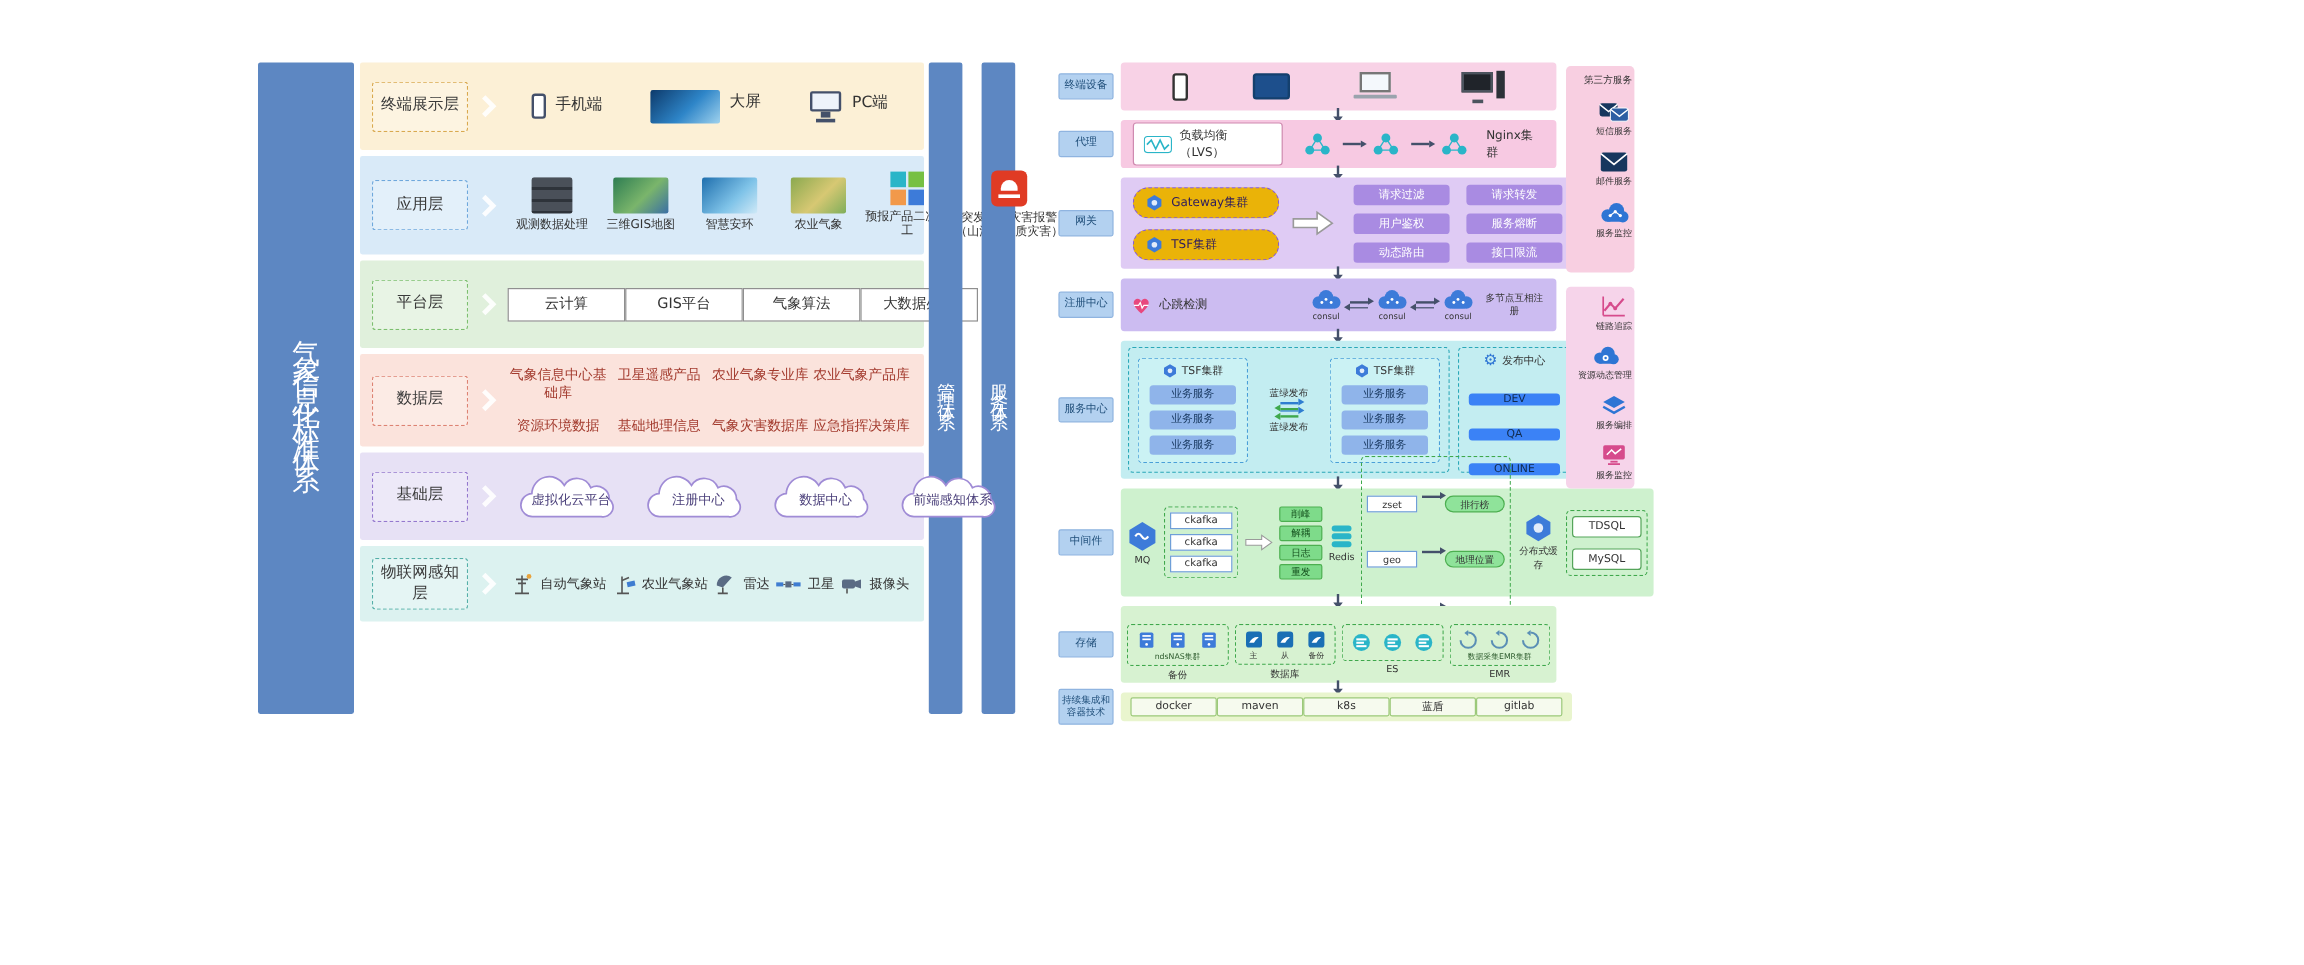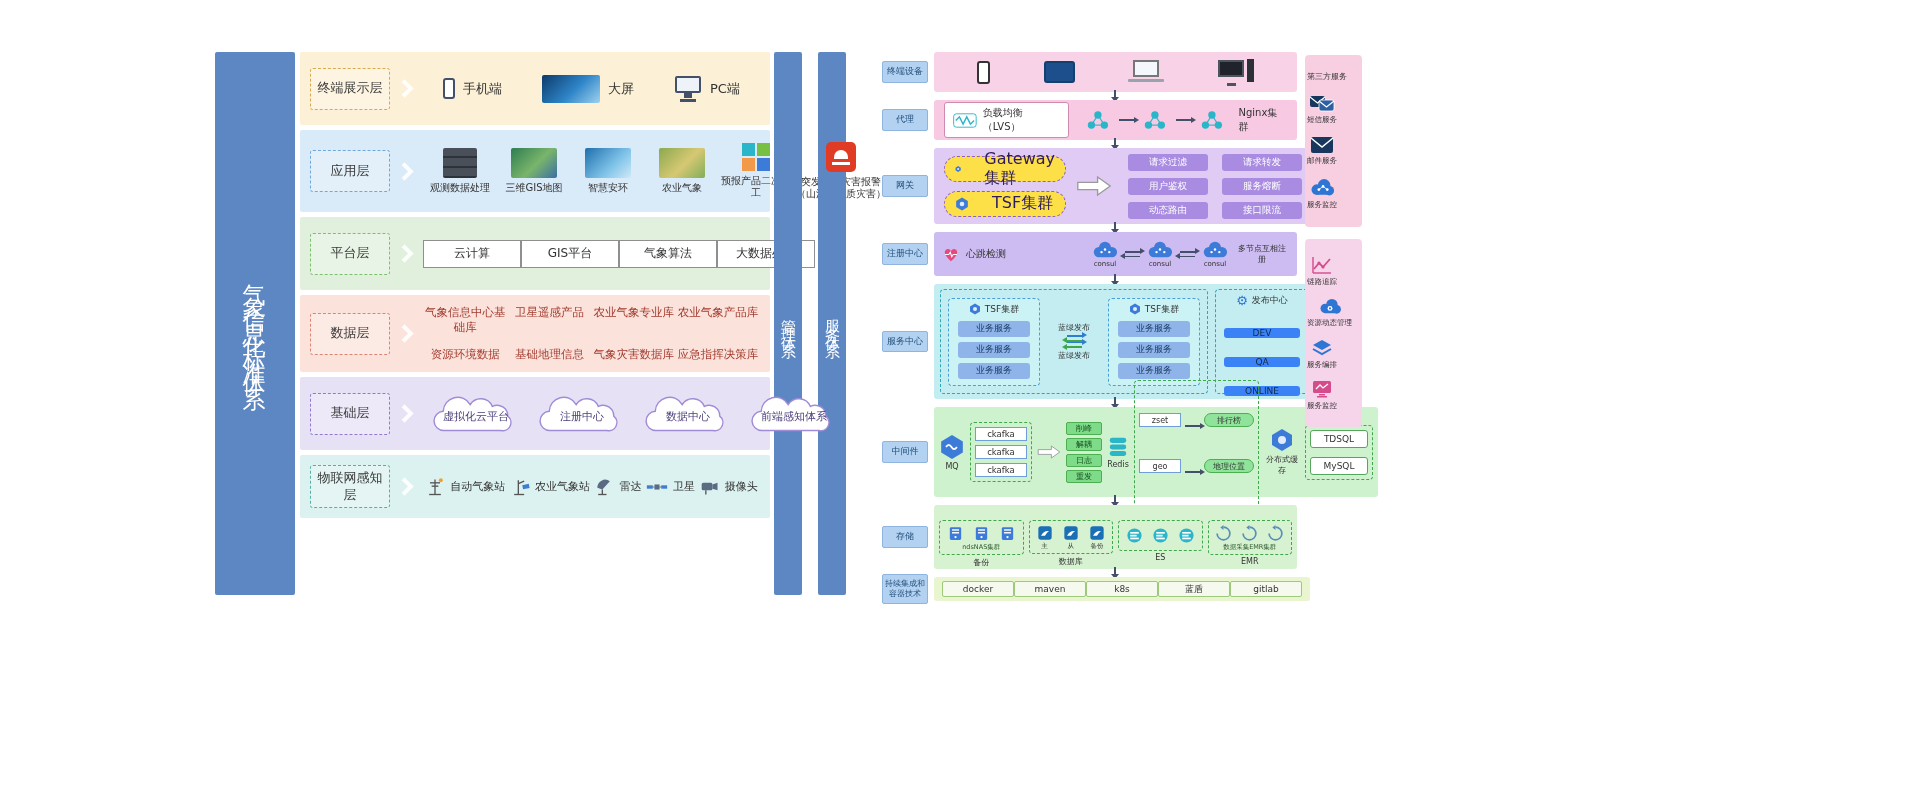--- a/index.html
+++ b/index.html
@@ -26,21 +26,21 @@
 .lay-data{background:#FBE3DC;}
 .lay-infra{background:#E7E1F5;}
 .lay-network{background:#AFDCC3;}
 .lay-iot{background:#DCF2F0;}
 .layer-label{flex:none;width:80px;min-height:42px;display:flex;align-items:center;justify-content:center;text-align:center;
   font-size:13px;color:#3a3a3a;border:1.6px dashed #999;border-radius:3px;padding:4px 3px;background:rgba(255,255,255,.28);line-height:1.3;}
 .lb-terminal{border-color:#D9A94F}.lb-app{border-color:#6FA8DC}.lb-platform{border-color:#7CBF6F}
 .lb-data{border-color:#DD8373}.lb-infra{border-color:#9478CE}.lb-network{border-color:#4E9B68}.lb-iot{border-color:#55AFA8}
 .chev{flex:none;width:13px;height:13px;border-top:4px solid rgba(255,255,255,.9);border-right:4px solid rgba(255,255,255,.9);transform:rotate(45deg);margin:0 12px 0 8px;}
 .layer-content{flex:1;display:flex;align-items:center;justify-content:space-around;}
-.ti{display:flex;align-items:center;gap:8px;font-size:13px;}
+.ti{display:flex;align-items:flex-start;gap:8px;font-size:13px;}
 .ic-phone{width:12px;height:21px;border:2px solid #44506a;border-radius:3px;background:#fff;}
 .img-screen{width:58px;height:28px;border-radius:2px;background:linear-gradient(135deg,#0d3a6b,#2e85c8 55%,#9fd2ee);}
 .ic-pc{position:relative;width:28px;height:26px;}
 .ic-pc i{position:absolute;left:1px;top:0;width:26px;height:17px;border:2px solid #44506a;border-radius:2px;background:#eef3fa;}
 .ic-pc::after{content:"";position:absolute;left:10px;top:17px;width:8px;height:5px;background:#44506a;}
 .ic-pc::before{content:"";position:absolute;left:6px;bottom:0;width:16px;height:2.5px;background:#44506a;}
 .ai{display:flex;flex-direction:column;align-items:center;gap:4px;font-size:10px;text-align:center;width:74px;line-height:1.25;}
 .img-server{width:34px;height:30px;border-radius:2px;background:repeating-linear-gradient(180deg,#4a5059 0 8px,#2e333a 8px 10px);}
 .img-gis{width:46px;height:30px;border-radius:2px;background:linear-gradient(135deg,#2e7d52,#7ab56b 55%,#3a6ea5);}
 .img-env{width:46px;height:30px;border-radius:2px;background:linear-gradient(135deg,#1f6fae,#7fc3e8 60%,#cfe9f7);}
@@ -97,21 +97,21 @@
 .small-dark{font-size:10px;color:#333;}
 .arr{position:relative;height:1.8px;background:#44506a;width:15px;flex:none;}
 .arr.right::after{content:"";position:absolute;right:-5px;top:-2.6px;border-left:5px solid #44506a;border-top:3.6px solid transparent;border-bottom:3.6px solid transparent;}
 .arr.left::before{content:"";position:absolute;left:-5px;top:-2.6px;border-right:5px solid #44506a;border-top:3.6px solid transparent;border-bottom:3.6px solid transparent;}
 .arr.blue{background:#2e7dd1}.arr.blue::after{border-left-color:#2e7dd1}
 .arr.green{background:#3FA84C}.arr.green::before{border-right-color:#3FA84C}
 .arr-swap{display:flex;flex-direction:column;gap:3px;}
 .flex1{flex:1;}
 
 .gw-left{display:flex;flex-direction:column;gap:9px;}
-.gw-cluster{width:122px;height:26px;background:#fde047;border:1.5px dashed #8A5FD0;border-radius:13px;display:flex;align-items:center;gap:23px;padding:0 10px;font-size:16px;color:#2d1b5e;}
+.gw-cluster{width:122px;height:26px;background:#eab308;border:1.5px dashed #8A5FD0;border-radius:13px;display:flex;align-items:center;gap:7px;padding:0 10px;font-size:10px;color:#2d1b5e;}
 .gw-pills{display:grid;grid-template-columns:repeat(2,80px);gap:7px 14px;margin-left:6px;}
 .pill-purple{background:#A98BE2;color:#fff;font-size:9.5px;height:17px;border-radius:3px;display:flex;align-items:center;justify-content:center;}
 
 .hb{display:flex;align-items:center;gap:6px;font-size:10px;}
 .consul{display:flex;flex-direction:column;align-items:center;gap:1px;font-size:7px;color:#333;}
 .reg-note{font-size:8px;width:54px;text-align:center;line-height:1.4;}
 
 .svc-outer{flex:none;display:flex;align-items:center;gap:7px;border:1.5px dashed #2AA7B8;border-radius:4px;padding:5px 7px;}
 .tsf-box{width:92px;border:1px dashed #4a9fd8;background:#CBF2F4;border-radius:4px;padding:4px 4px 6px;}
 .tsf-head{display:flex;align-items:center;justify-content:center;gap:4px;font-size:9px;margin-bottom:2px;}
@@ -121,37 +121,37 @@
 .bg-label{font-size:8px;}
 .release-box{flex:1;border:1.5px dashed #2AA7B8;border-radius:4px;padding:4px 8px 6px;display:flex;flex-direction:column;align-items:center;}
 .env-btn{background:#3b82f6;border-radius:3px;width:76px;height:17px;margin-top:19px;font-size:9px;color:#102a4d;display:flex;align-items:center;justify-content:center;}
 .gear{font-size:13px;color:#2E75D4;line-height:1;}
 
 .icn-col{display:flex;flex-direction:column;align-items:center;gap:2px;font-size:8px;text-align:center;flex:none;}
 .dash-green{border:1.3px dashed #3FA84C;border-radius:4px;padding:4px;display:flex;flex-direction:column;gap:4px;flex:none;}
 .kbox{width:52px;height:14px;background:#fff;border:1px solid #6f9fd8;font-size:8.5px;display:flex;align-items:center;justify-content:center;}
 .uses-col{display:flex;flex-direction:column;gap:3px;flex:none;}
 .use-pill{width:36px;height:13px;background:#7EDB8A;border:1px solid #4CAF50;font-size:8px;color:#14501d;display:flex;align-items:center;justify-content:center;border-radius:2px;}
-.redis-row{display:flex;align-items:flex-end;gap:4px;margin-top:28px;}
+.redis-row{display:flex;align-items:flex-start;gap:4px;margin-top:28px;}
 .rkey{width:42px;height:14px;background:#fff;border:1px solid #6f9fd8;font-size:8px;display:flex;align-items:center;justify-content:center;}
 .rval{width:50px;height:14px;background:#8FE39A;border:1px solid #4CAF50;font-size:8px;display:flex;align-items:center;justify-content:center;border-radius:7px;}
 .db-box{width:58px;height:18px;background:#fff;border:1px solid #55a55a;border-radius:3px;font-size:9px;display:flex;align-items:center;justify-content:center;}
 
 .sto-group{display:flex;flex-direction:column;align-items:center;gap:2px;flex:1;}
 .sto-box{border:1.3px dashed #3FA84C;border-radius:4px;width:100%;padding:4px 2px 2px;display:flex;flex-direction:column;align-items:center;gap:1px;}
 .irow{display:flex;justify-content:space-around;align-items:flex-start;width:100%;}
 .sico{display:flex;flex-direction:column;align-items:center;font-size:6.5px;gap:1px;}
 .inner-label{font-size:6.5px;color:#2c5a2c;}
 .sto-cap{font-size:8px;}
 
 .ci-box{width:72px;height:16px;background:#F6FAEE;border:1px solid #9CC97A;border-radius:2px;font-size:9px;display:flex;align-items:center;justify-content:center;}
 
 
 .side-wrap{position:absolute;left:1305px;top:55px;width:57px;}
-.side-box{border-radius:4px;padding:16px 2px;display:flex;flex-direction:column;align-items:flex-start;}
+.side-box{border-radius:4px;padding:6px 2px;display:flex;flex-direction:column;align-items:flex-end;}
 .side-box.third{background:#F8CFE1;min-height:172px;gap:11px;margin-bottom:12px;}
 .side-box.gov{background:#F6D4EA;min-height:158px;gap:10px;}
 .side-title{font-size:8px;color:#333;}
 .side-item{display:flex;flex-direction:column;align-items:center;gap:2px;font-size:7.5px;text-align:center;line-height:1.3;}
 </style>
 </head>
 <body>
 
 <div class="left-wrap">
   <div class="vbar main">

